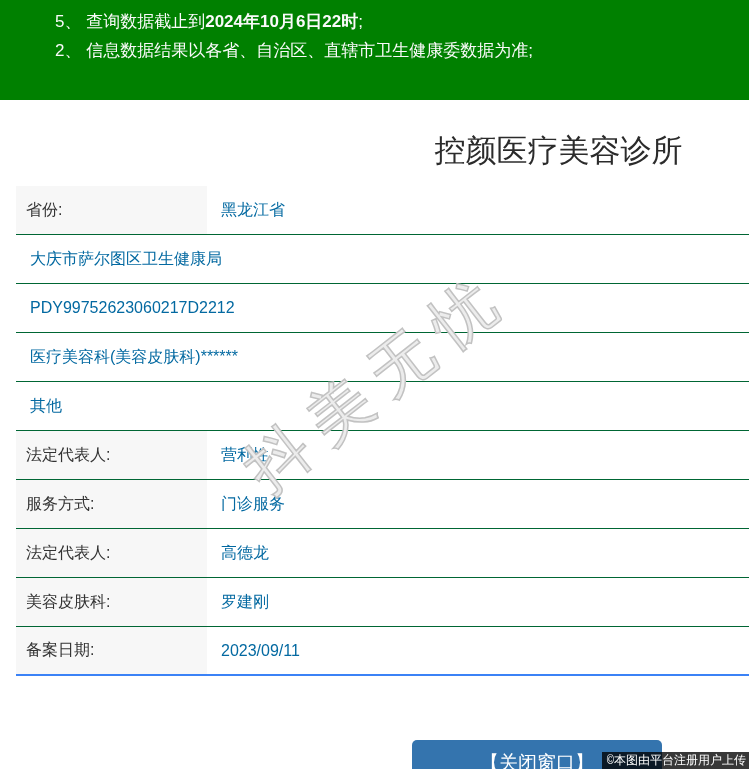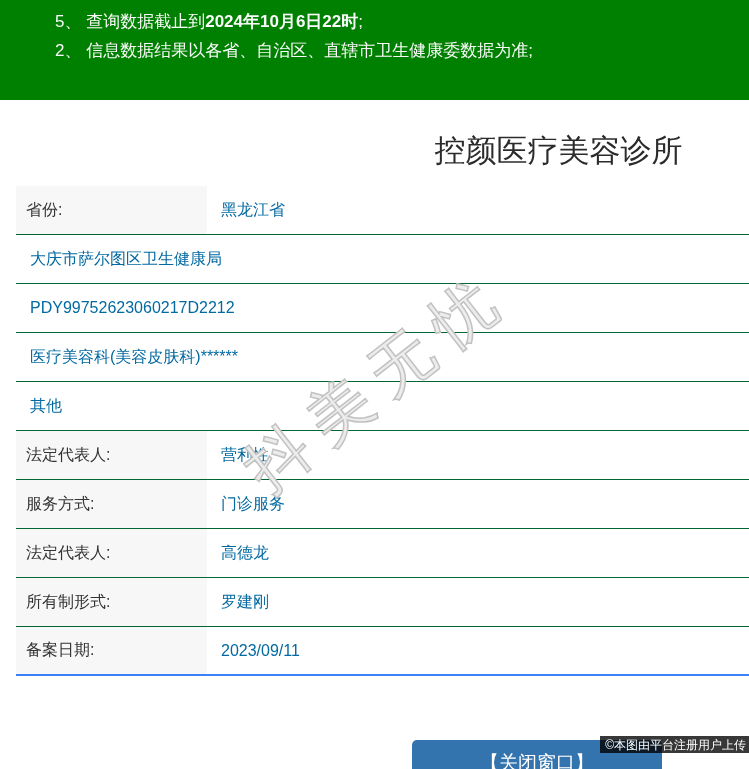--- a/index.html
+++ b/index.html
@@ -94,29 +94,30 @@
     border-radius: 5px;
     display: flex;
     align-items: center;
     justify-content: center;
     cursor: pointer;
     z-index: 1;
   }
   .copyright-badge {
     position: absolute;
     right: 0;
-    top: 736px;
+    top: 752px;
     height: 17px;
     background: rgba(0, 0, 0, 0.78);
     color: #ffffff;
     font-size: 12px;
     line-height: 16px;
     padding: 1px 3px 0 5px;
     white-space: nowrap;
     z-index: 2;
+    font-family: Liberation Mono, monospace;
   }
 </style>
 </head>
 <body>
 
 <div class="banner">
   <div class="banner-line"><span>5、 查询数据截止到</span><span class="b">2024年10月6日22时</span><span>;</span></div>
   <div class="banner-line"><span>2、 信息数据结果以各省、自治区、直辖市卫生健康委数据为准;</span><span class="b"></span><span></span></div>
 </div>
 
@@ -145,21 +146,21 @@
   </div>
   <div class="info-row">
     <div class="info-label">服务方式:</div>
     <div class="info-value">门诊服务</div>
   </div>
   <div class="info-row">
     <div class="info-label">法定代表人:</div>
     <div class="info-value">高德龙</div>
   </div>
   <div class="info-row">
-    <div class="info-label">所有制形式:</div>
+    <div class="info-label">美容皮肤科:</div>
     <div class="info-value">罗建刚</div>
   </div>
   <div class="info-row">
     <div class="info-label">备案日期:</div>
     <div class="info-value">2023/09/11</div>
   </div>
 </div>
 
 <div class="watermark">抖美无忧</div>
 

